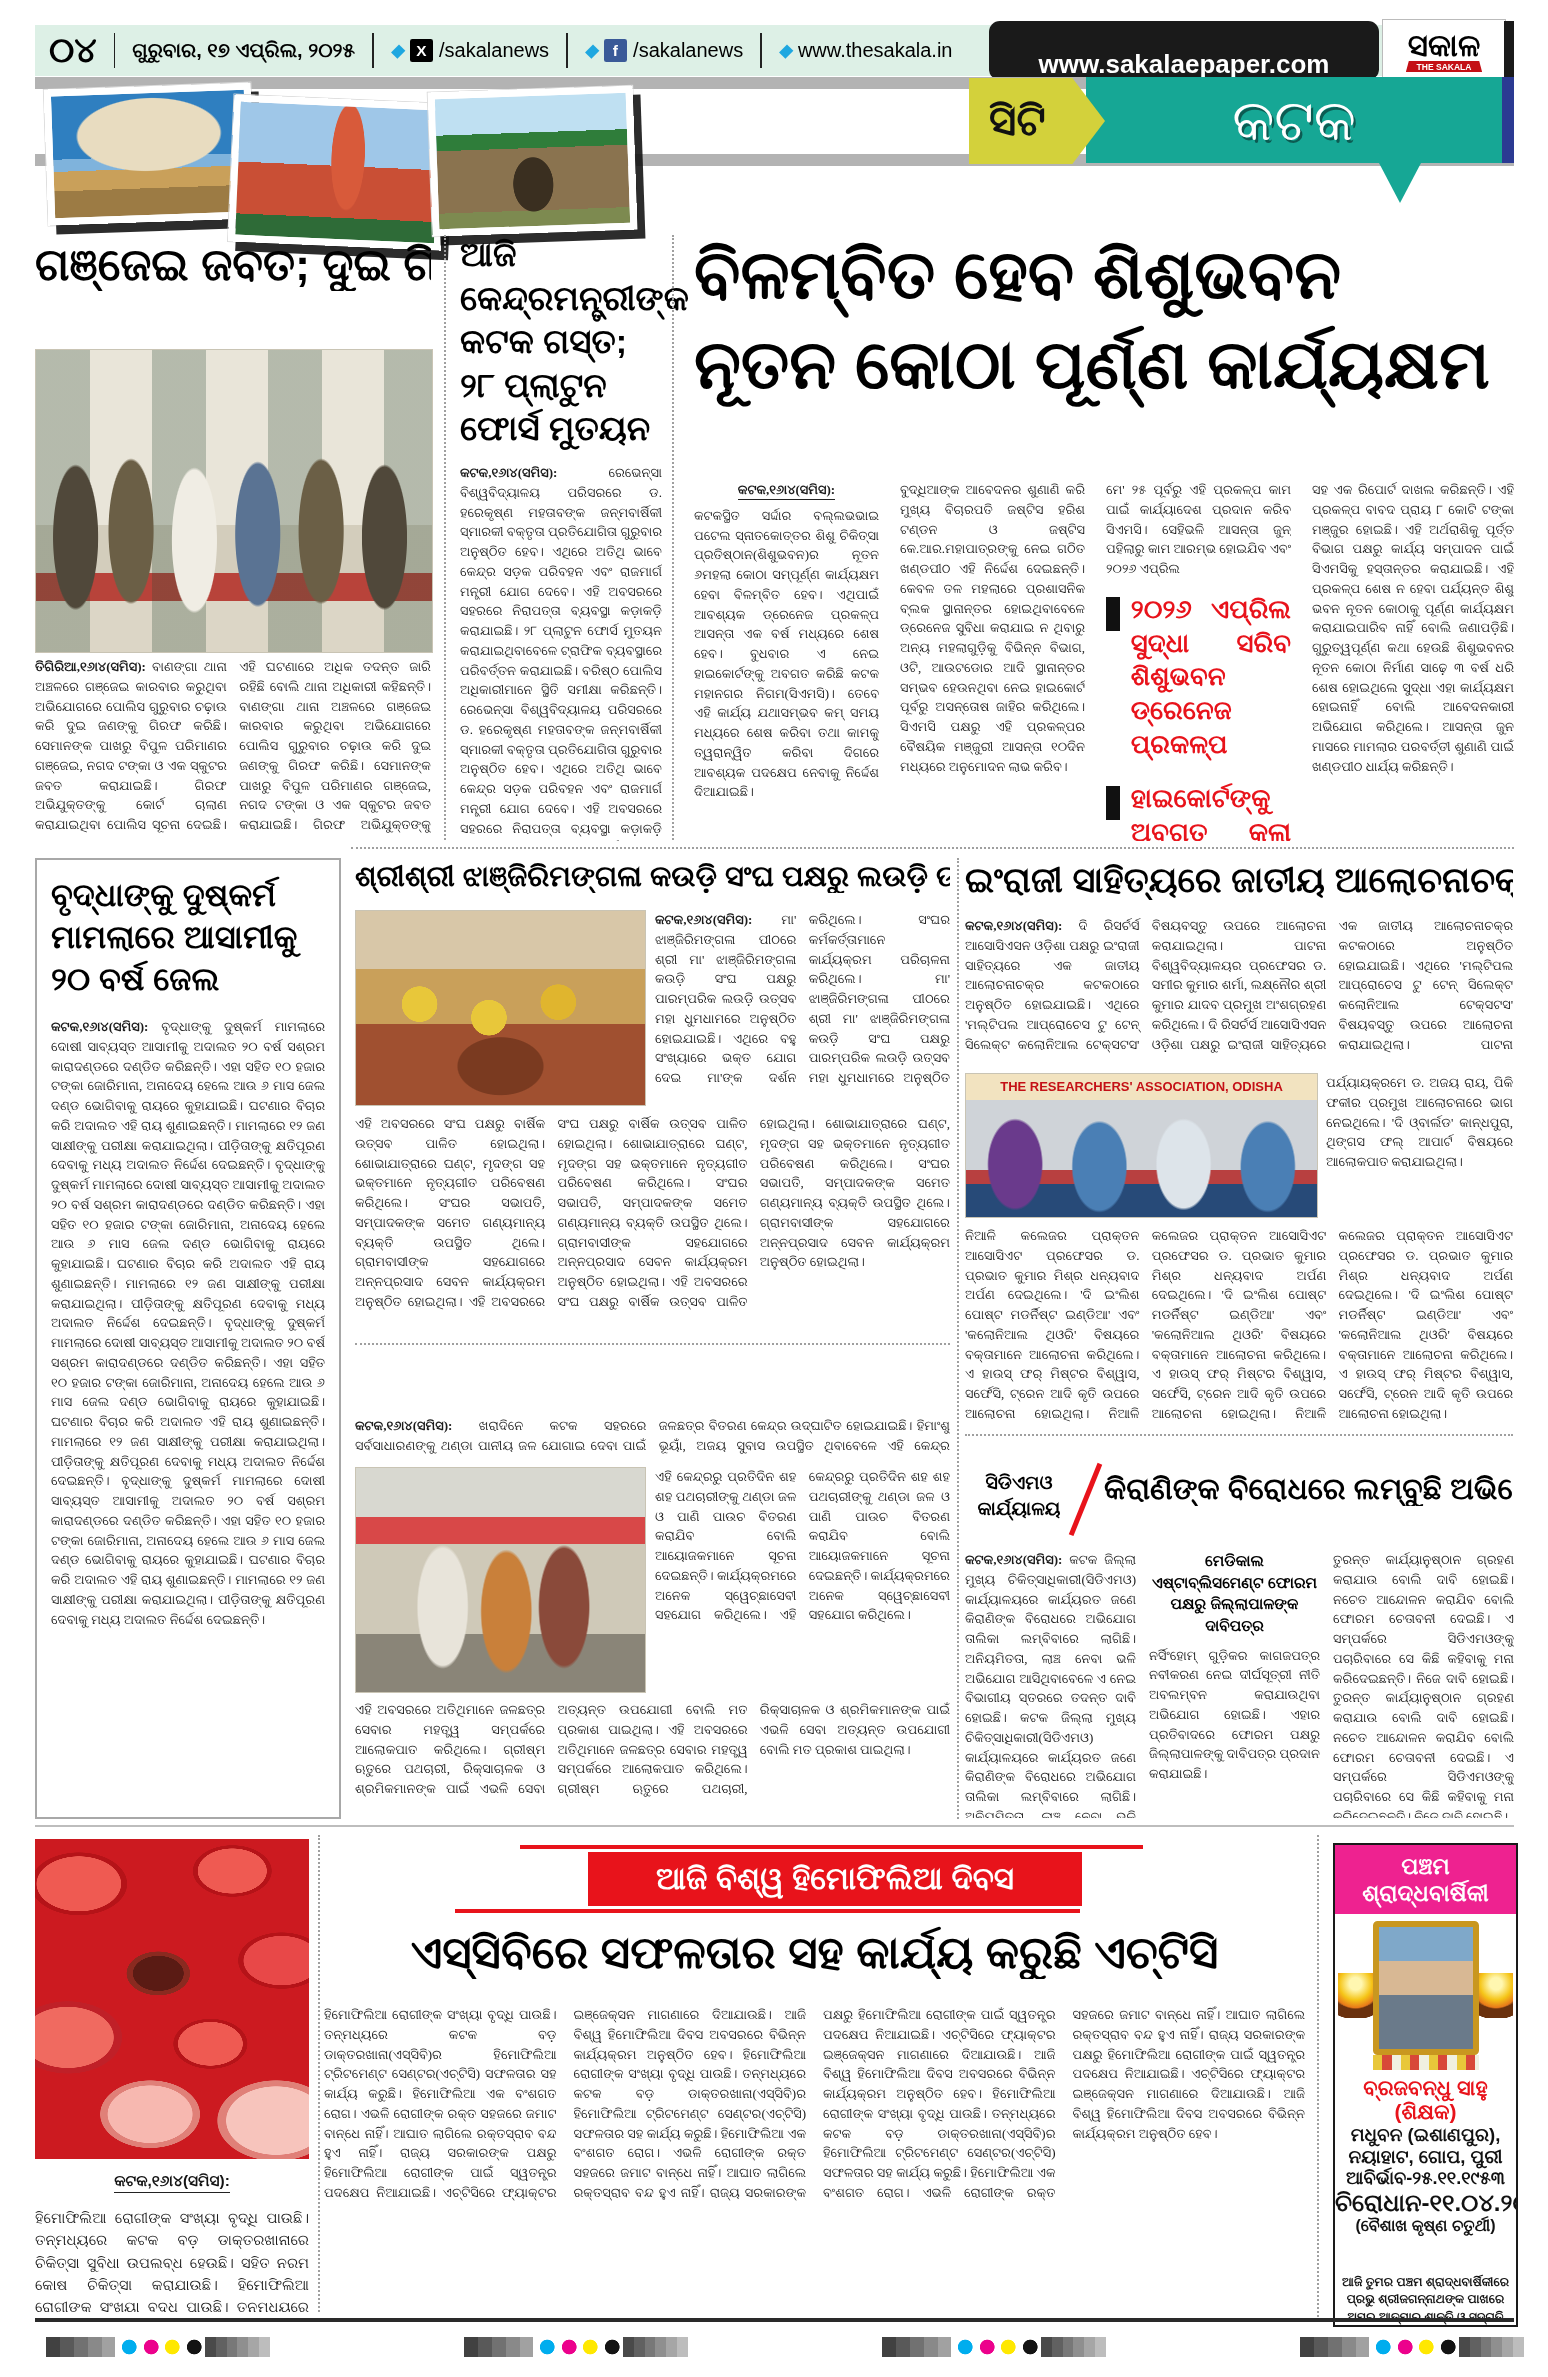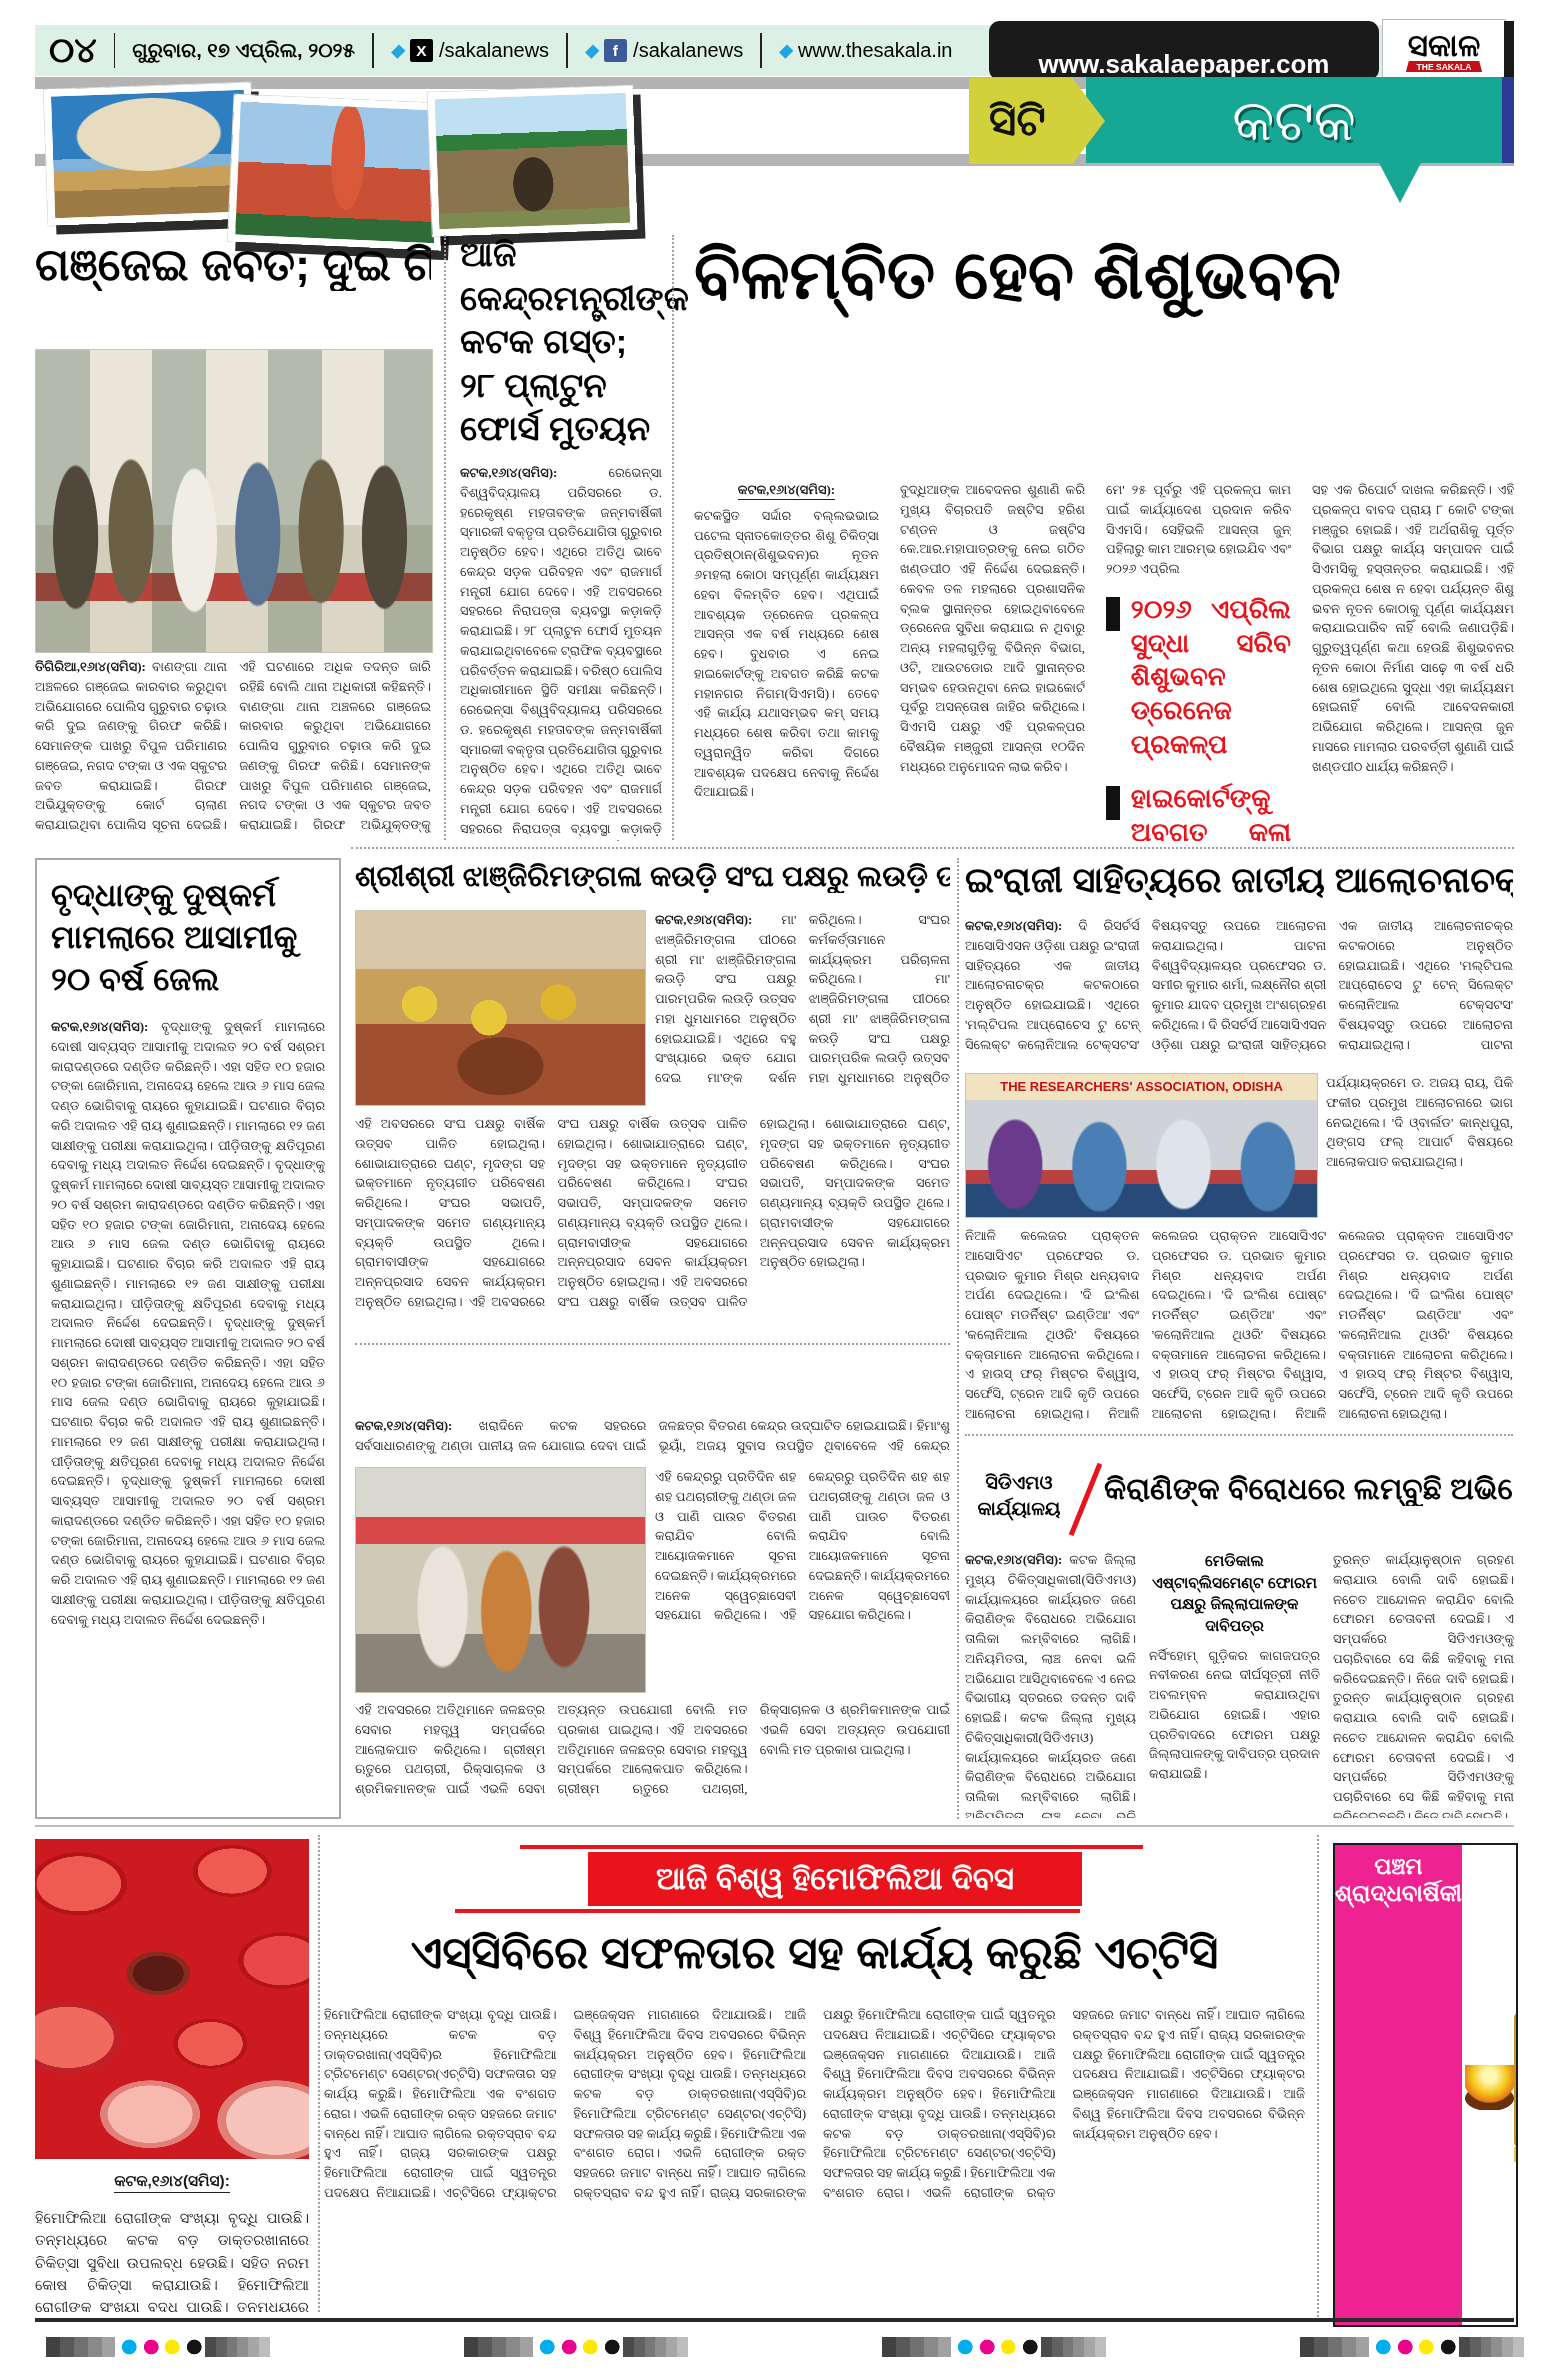--- a/index.html
+++ b/index.html
@@ -22,21 +22,21 @@
   .dia{display:inline-block;width:8.5px;height:8.5px;background:#1ea7e0;transform:rotate(45deg) scaleY(1.25);margin:0 7.7px 0 3.1px;}
   .sq-icon{display:inline-flex;align-items:center;justify-content:center;width:23px;height:23px;
            color:#fff;font-weight:bold;font-size:15.4px;margin-right:6.2px;border-radius:2.3px;}
   
   .mphoto{border:7px solid #fff;box-shadow:7.7px 9.3px 0 rgba(15,15,15,.88),0 0 0 0.8px #d8d8d8;}
   
   .bullet{display:flex;gap:10.8px;margin-bottom:20px;}
   .bmark{flex:0 0 14px;height:34px;background:#111;margin-top:4.6px;}
   .btext{color:#e8131b;font-weight:bold;font-size:26px;line-height:1.3;}
   
-  #obit{border:2.3px solid #1a1a1a;background:#fff;display:flex;flex-direction:row;overflow:hidden;}
+  #obit{border:2.3px solid #1a1a1a;background:#fff;display:flex;flex-direction:column;overflow:hidden;}
   #obit-head{background:#ee2290;color:#fff;font-weight:bold;font-size:23px;text-align:center;padding:7.7px 0;}
   .obit-line{text-align:center;font-weight:bold;color:#111;}
   
   .calib{width:224px;height:20px;background:
     linear-gradient(to right,#414141 0 14px,#595959 14px 28px,#717171 28px 42px,#898989 42px 56px,#a1a1a1 56px 69px) 0 0/69px 100% no-repeat,
     radial-gradient(circle at 50% 50%, #00adee 0 7px, transparent 7.7px) 74px 0/18.5px 100% no-repeat,
     radial-gradient(circle at 50% 50%, #ec018c 0 7px, transparent 7.7px) 96px 0/18.5px 100% no-repeat,
     radial-gradient(circle at 50% 50%, #ffe800 0 7px, transparent 7.7px) 117px 0/18.5px 100% no-repeat,
     radial-gradient(circle at 50% 50%, #141414 0 7px, transparent 7.7px) 139px 0/18.5px 100% no-repeat,
     linear-gradient(to right,#4a4a4a 0 10.8px,#616161 10.8px 21.6px,#787878 21.6px 32px,#8f8f8f 32px 43px,#a6a6a6 43px 54px,#bdbdbd 54px 65px) 159px 0/65px 100% no-repeat;}
@@ -162,20 +162,21 @@
   </div>
   <div class="abs body-txt" style="left:460px;top:463px;width:202px;height:378px;">
     <b class="dl">କଟକ,୧୬ା୪(ସମିସ):</b>
     <span>ରେଭେନ୍ସା ବିଶ୍ୱବିଦ୍ୟାଳୟ ପରିସରରେ ଡ. ହରେକୃଷ୍ଣ ମହତାବଙ୍କ ଜନ୍ମବାର୍ଷିକୀ ସ୍ମାରକୀ ବକ୍ତୃତା ପ୍ରତିଯୋଗିତା ଗୁରୁବାର ଅନୁଷ୍ଠିତ ହେବ। ଏଥିରେ ଅତିଥି ଭାବେ କେନ୍ଦ୍ର ସଡ଼କ ପରିବହନ ଏବଂ ରାଜମାର୍ଗ ମନ୍ତ୍ରୀ ଯୋଗ ଦେବେ। ଏହି ଅବସରରେ ସହରରେ ନିରାପତ୍ତା ବ୍ୟବସ୍ଥା କଡ଼ାକଡ଼ି କରାଯାଇଛି। ୨୮ ପ୍ଲାଟୁନ ଫୋର୍ସ ମୁତୟନ କରାଯାଇଥିବାବେଳେ ଟ୍ରାଫିକ ବ୍ୟବସ୍ଥାରେ ପରିବର୍ତ୍ତନ କରାଯାଇଛି। ବରିଷ୍ଠ ପୋଲିସ ଅଧିକାରୀମାନେ ସ୍ଥିତି ସମୀକ୍ଷା କରିଛନ୍ତି। ରେଭେନ୍ସା ବିଶ୍ୱବିଦ୍ୟାଳୟ ପରିସରରେ ଡ. ହରେକୃଷ୍ଣ ମହତାବଙ୍କ ଜନ୍ମବାର୍ଷିକୀ ସ୍ମାରକୀ ବକ୍ତୃତା ପ୍ରତିଯୋଗିତା ଗୁରୁବାର ଅନୁଷ୍ଠିତ ହେବ। ଏଥିରେ ଅତିଥି ଭାବେ କେନ୍ଦ୍ର ସଡ଼କ ପରିବହନ ଏବଂ ରାଜମାର୍ଗ ମନ୍ତ୍ରୀ ଯୋଗ ଦେବେ। ଏହି ଅବସରରେ ସହରରେ ନିରାପତ୍ତା ବ୍ୟବସ୍ଥା କଡ଼ାକଡ଼ି କରାଯାଇଛି। ୨୮ ପ୍ଲାଟୁନ ଫୋର୍ସ ମୁତୟନ କରାଯାଇଥିବାବେଳେ ଟ୍ରାଫିକ ବ୍ୟବସ୍ଥାରେ ପରିବର୍ତ୍ତନ କରାଯାଇଛି। ବରିଷ୍ଠ ପୋଲିସ ଅଧିକାରୀମାନେ ସ୍ଥିତି ସମୀକ୍ଷା କରିଛନ୍ତି।</span>
   </div>
 
   <div class="abs dotv" style="left:672px;top:235px;height:605px;"></div>
 
   <div class="abs hl" style="left:694px;top:230px;width:820px;font-size:68px;line-height:1.32;">
     <div>ବିଳମ୍ବିତ ହେବ ଶିଶୁଭବନ</div>
+    <div>ନୂତନ କୋଠା ପୂର୍ଣ୍ଣ କାର୍ଯ୍ୟକ୍ଷମ</div>
   </div>
   <div class="abs body-txt" style="left:694px;top:480px;width:185px;height:361px;">
     <div class="center" style="margin-bottom:6.2px;">
       <b class="dl" style="border-bottom:1.5px solid #222;padding-bottom:2.3px;">କଟକ,୧୬ା୪(ସମିସ):</b>
     </div>
     <span>କଟକସ୍ଥିତ ସର୍ଦ୍ଦାର ବଲ୍ଲଭଭାଇ ପଟେଲ ସ୍ନାତକୋତ୍ତର ଶିଶୁ ଚିକିତ୍ସା ପ୍ରତିଷ୍ଠାନ(ଶିଶୁଭବନ)ର ନୂତନ ୬ମହଲା କୋଠା ସମ୍ପୂର୍ଣ୍ଣ କାର୍ଯ୍ୟକ୍ଷମ ହେବା ବିଳମ୍ବିତ ହେବ। ଏଥିପାଇଁ ଆବଶ୍ୟକ ଡ୍ରେନେଜ ପ୍ରକଳ୍ପ ଆସନ୍ତା ଏକ ବର୍ଷ ମଧ୍ୟରେ ଶେଷ ହେବ। ବୁଧବାର ଏ ନେଇ ହାଇକୋର୍ଟଙ୍କୁ ଅବଗତ କରିଛି କଟକ ମହାନଗର ନିଗମ(ସିଏମସି)। ତେବେ ଏହି କାର୍ଯ୍ୟ ଯଥାସମ୍ଭବ କମ୍ ସମୟ ମଧ୍ୟରେ ଶେଷ କରିବା ତଥା କାମକୁ ତ୍ୱରାନ୍ୱିତ କରିବା ଦିଗରେ ଆବଶ୍ୟକ ପଦକ୍ଷେପ ନେବାକୁ ନିର୍ଦ୍ଦେଶ ଦିଆଯାଇଛି।</span>
   </div>
   <div class="abs body-txt" style="left:900px;top:480px;width:185px;height:361px;">
     <span>ବୁଦ୍ଧିଆଙ୍କ ଆବେଦନର ଶୁଣାଣି କରି ମୁଖ୍ୟ ବିଚାରପତି ଜଷ୍ଟିସ ହରିଶ ଟଣ୍ଡନ ଓ ଜଷ୍ଟିସ କେ.ଆର.ମହାପାତ୍ରଙ୍କୁ ନେଇ ଗଠିତ ଖଣ୍ଡପୀଠ ଏହି ନିର୍ଦ୍ଦେଶ ଦେଇଛନ୍ତି। କେବଳ ତଳ ମହଲାରେ ପ୍ରଶାସନିକ ବ୍ଲକ ସ୍ଥାନାନ୍ତର ହୋଇଥିବାବେଳେ ଡ୍ରେନେଜ ସୁବିଧା କରାଯାଇ ନ ଥିବାରୁ ଅନ୍ୟ ମହଲାଗୁଡ଼ିକୁ ବିଭିନ୍ନ ବିଭାଗ, ଓଟି, ଆଉଟଡୋର ଆଦି ସ୍ଥାନାନ୍ତର ସମ୍ଭବ ହେଉନଥିବା ନେଇ ହାଇକୋର୍ଟ ପୂର୍ବରୁ ଅସନ୍ତୋଷ ଜାହିର କରିଥିଲେ। ସିଏମସି ପକ୍ଷରୁ ଏହି ପ୍ରକଳ୍ପର ବୈଷୟିକ ମଞ୍ଜୁରୀ ଆସନ୍ତା ୧୦ଦିନ ମଧ୍ୟରେ ଅନୁମୋଦନ ଲାଭ କରିବ।</span>
   </div>

